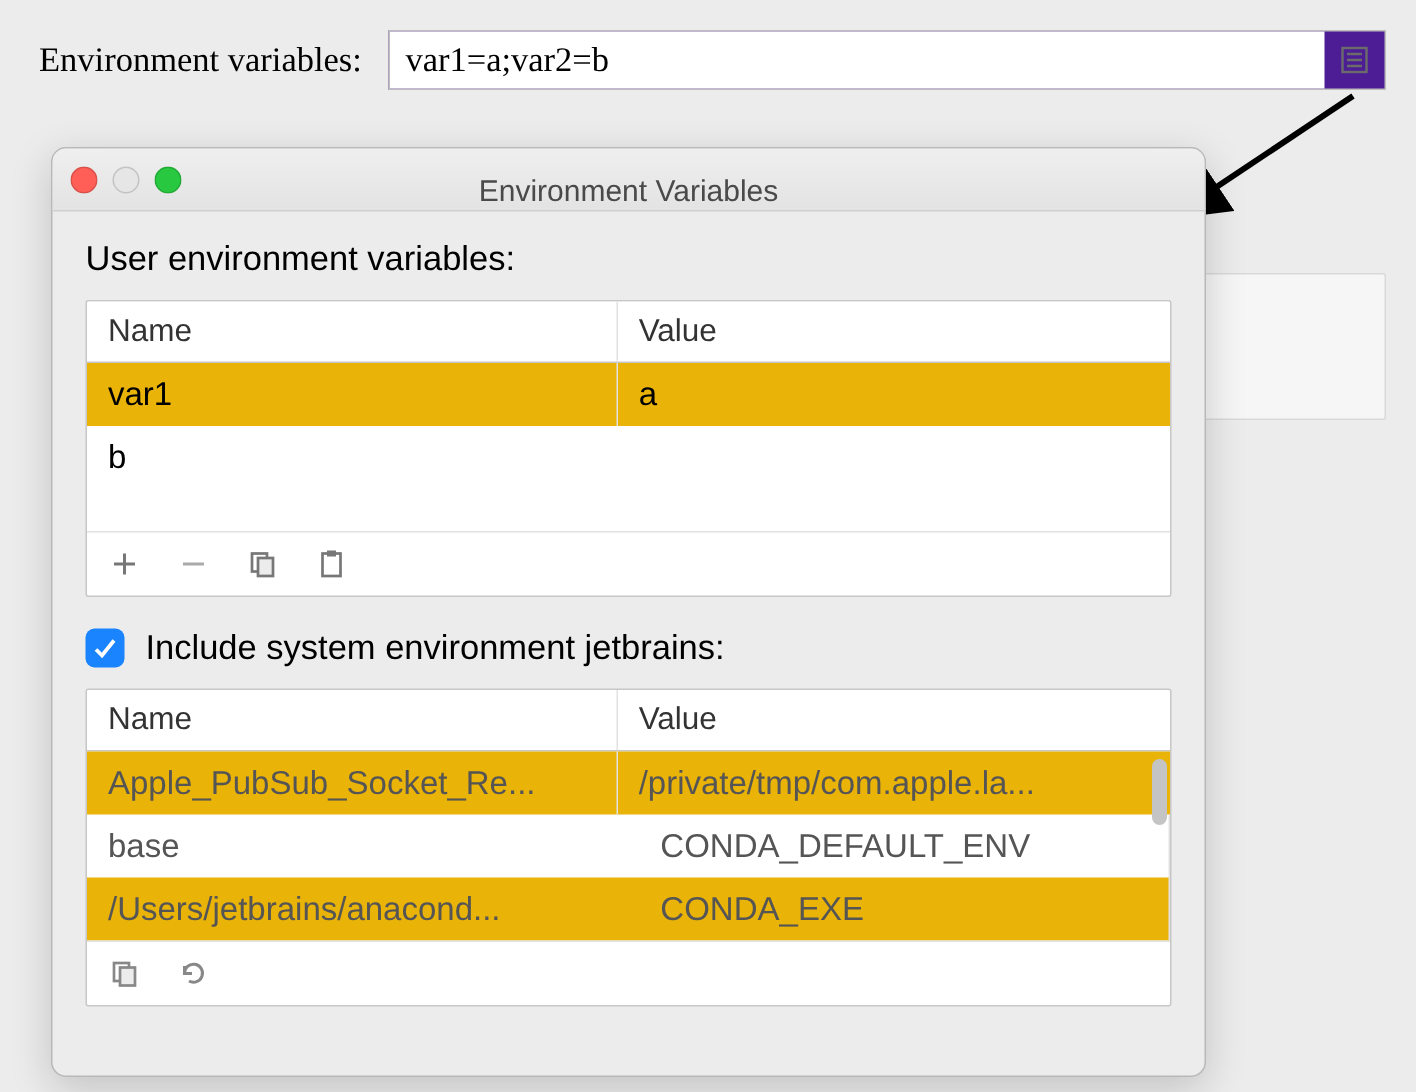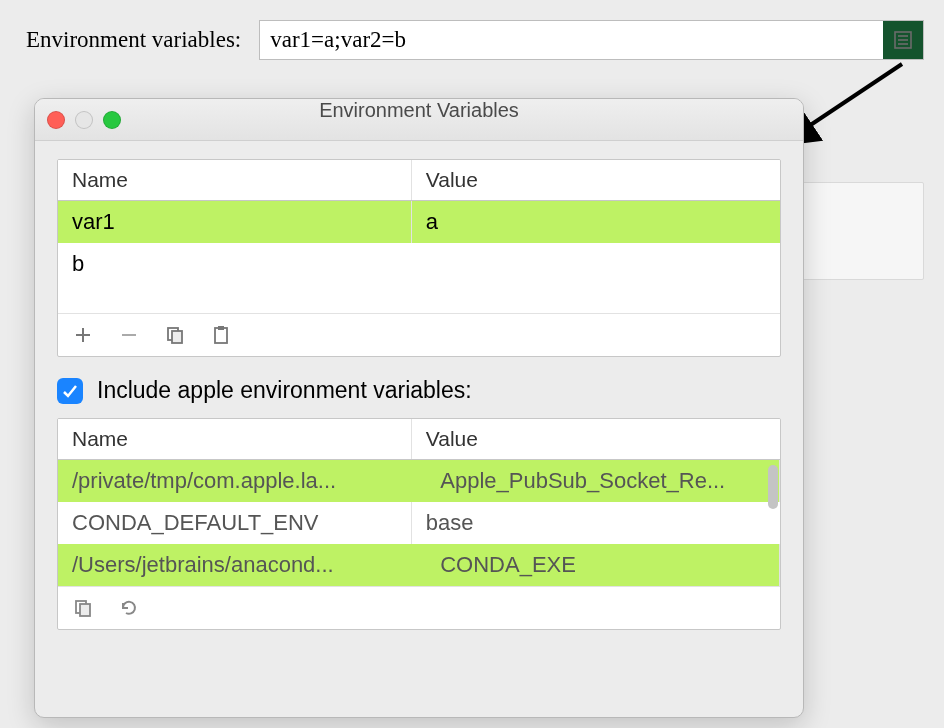--- a/index.html
+++ b/index.html
@@ -25,21 +25,21 @@
     align-items: center;
     gap: 18px;
     font-size: 23px;
     font-family: Liberation Serif, serif;
   }
   .top-label { white-space: nowrap; }
   .field-wrap {
     flex: 1;
     display: flex;
     align-items: stretch;
-    background: #14532d;
+    background: #4c1d95;
     border: 1px solid #bdbdbd;
     height: 40px;
   }
   .field-input {
     flex: 1;
     border: none;
     outline: none;
     padding: 0 10px;
     font-size: 23px;
     font-family: inherit;
@@ -89,21 +89,21 @@
     overflow: hidden;
     display: flex;
     flex-direction: column;
   }
   .titlebar {
     position: relative;
     height: 42px;
     background: linear-gradient(#efefef,#e3e3e3);
     border-bottom: 1px solid #cfcfcf;
     display: flex;
-    align-items: flex-start;
+    align-items: flex-end;
     justify-content: center;
     font-size: 20px;
     color: #4a4a4a;
   }
   .traffic {
     position: absolute;
     left: 12px;
     top: 12px;
     display: flex;
     gap: 10px;
@@ -144,21 +144,21 @@
     font-size: 21px;
     color: #333;
   }
   .col-name  { flex: 0 0 49%; border-right: 1px solid #e2e2e2; }
   .col-value { flex: 1; }
   .tbody { }
   .tr {
     display: flex;
     font-size: 22px;
   }
-  .tr.striped { background:#bef264; }
+  .tr.striped { background:#eab308; }
   .td {
     padding: 8px 14px;
     white-space: nowrap;
     overflow: hidden;
     text-overflow: ellipsis;
   }
   .user-table .tbody { min-height: 112px; }
   .toolbar {
     border-top: 1px solid #e2e2e2;
     display: flex;
@@ -231,20 +231,21 @@
     <div class="traffic">
       <div class="light red"></div>
       <div class="light gray"></div>
       <div class="light green"></div>
     </div>
     <span>Environment Variables</span>
   </div>
 
   <div class="dialog-body">
 
+    <div class="section-label">User environment variables:</div>
 
     <div class="table user-table">
       <div class="thead">
         <div class="th col-name">Name</div>
         <div class="th col-value">Value</div>
       </div>
       <div class="tbody">
         <div class="tr striped">
           <div class="td col-name">var1</div>
           <div class="td col-value">a</div>
@@ -279,36 +280,36 @@
         </div>
       </div>
     </div>
 
     <div class="check-row">
       <div class="checkbox">
         <svg width="18" height="18" viewBox="0 0 18 18">
             <polyline points="3,10 7,14 15,4" fill="none" stroke="#fff" stroke-width="2.5"></polyline>
           </svg>
       </div>
-      <span>Include apple environment variables:</span>
+      <span>Include system environment jetbrains:</span>
     </div>
 
     <div class="table sys-table">
       <div class="thead">
         <div class="th col-name">Name</div>
         <div class="th col-value">Value</div>
       </div>
       <div class="tbody">
         <div class="tr striped">
+          <div class="td col-name">Apple_PubSub_Socket_Re...</div>
           <div class="td col-value">/private/tmp/com.apple.la...</div>
-          <div class="td col-name">Apple_PubSub_Socket_Re...</div>
         </div>
         <div class="tr">
+          <div class="td col-value">base</div>
           <div class="td col-name">CONDA_DEFAULT_ENV</div>
-          <div class="td col-value">base</div>
         </div>
         <div class="tr striped">
           <div class="td col-value">/Users/jetbrains/anacond...</div>
           <div class="td col-name">CONDA_EXE</div>
         </div>
       </div>
       <div class="scroll-thumb"></div>
       <div class="toolbar">
         <div class="tool-btn">
           <svg width="20" height="20" viewBox="0 0 20 20">

